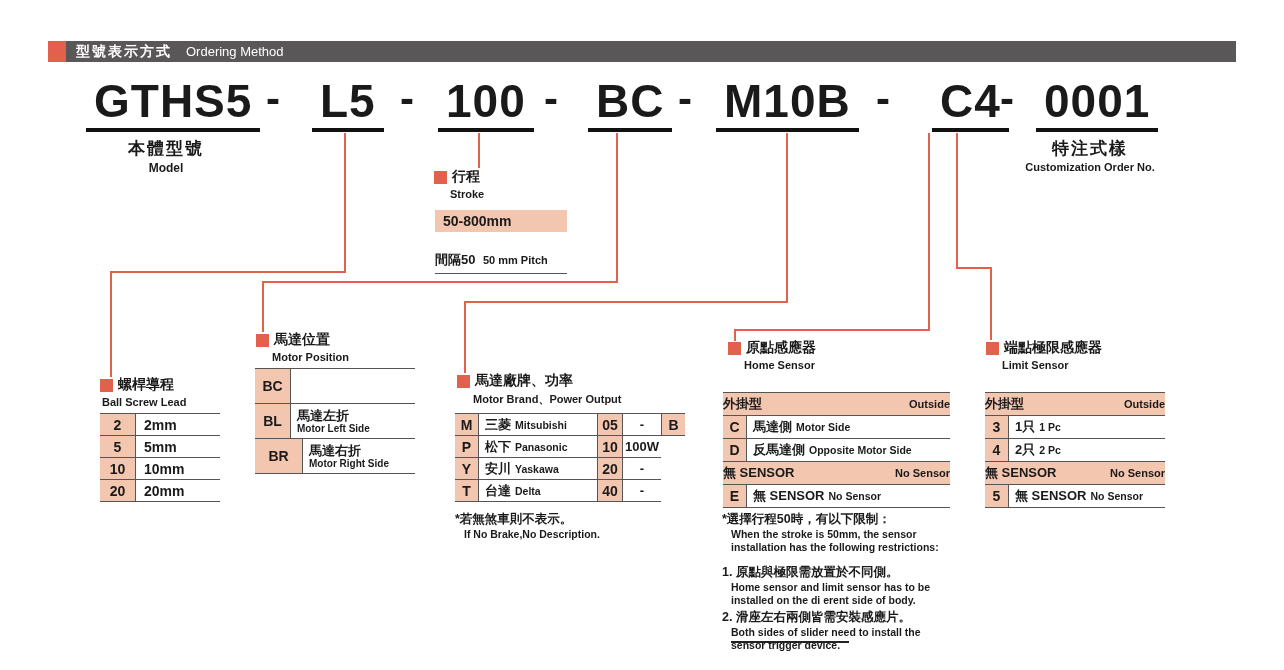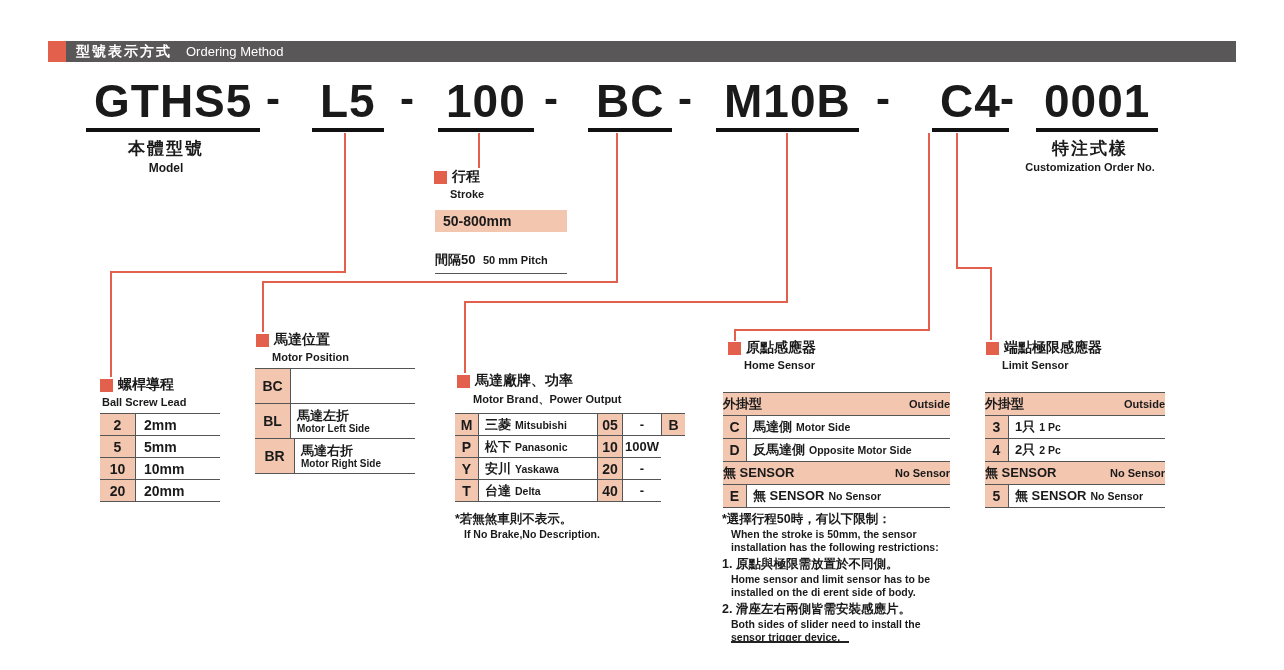--- a/index.html
+++ b/index.html
@@ -168,21 +168,21 @@
       <div class="tcode" style="width:36px">BC</div>
     </div>
     <div class="trow" style="height:35px">
       <div class="tcode" style="width:36px">BL</div>
       <div class="tdesc">
         <div class="dzh">馬達左折</div>
         <div class="den">Motor Left Side</div>
       </div>
     </div>
     <div class="trow" style="height:35px">
-      <div class="tcode" style="width:40px">BR</div>
+      <div class="tcode" style="width:48px">BR</div>
       <div class="tdesc">
         <div class="dzh">馬達右折</div>
         <div class="den">Motor Right Side</div>
       </div>
     </div>
   </div>
 
   <div class="sec" style="left:457px;top:372px">
     <div class="l1">
         <span class="sq"></span>
@@ -268,21 +268,21 @@
       <div class="tcode" style="width:24px">E</div>
       <div class="tinline">
         <span class="izh">無 SENSOR</span>
         <span class="ien">No Sensor</span>
       </div>
     </div>
   </div>
   <div class="note" style="left:722px;top:512px;width:235px">
     <div class="nzh">*選擇行程50時，有以下限制：</div>
     <div class="nen">When the stroke is 50mm, the sensor installation has the following restrictions:</div>
-    <div class="nzh" style="margin-top:3px">1. 原點與極限需放置於不同側。</div>
+    <div class="nzh" style="margin-top:11px">1. 原點與極限需放置於不同側。</div>
     <div class="nen">Home sensor and limit sensor has to be installed on the di erent side of body.</div>
     <div class="nzh" style="margin-top:3px">2. 滑座左右兩側皆需安裝感應片。</div>
     <div class="nen">Both sides of slider need to install the sensor trigger device.</div>
   </div>
   <div class="cutline" style="left:731px;top:641px;width:118px"></div>
 
   <div class="sec" style="left:986px;top:339px">
     <div class="l1">
         <span class="sq"></span>
       <span class="zh">端點極限感應器</span>

